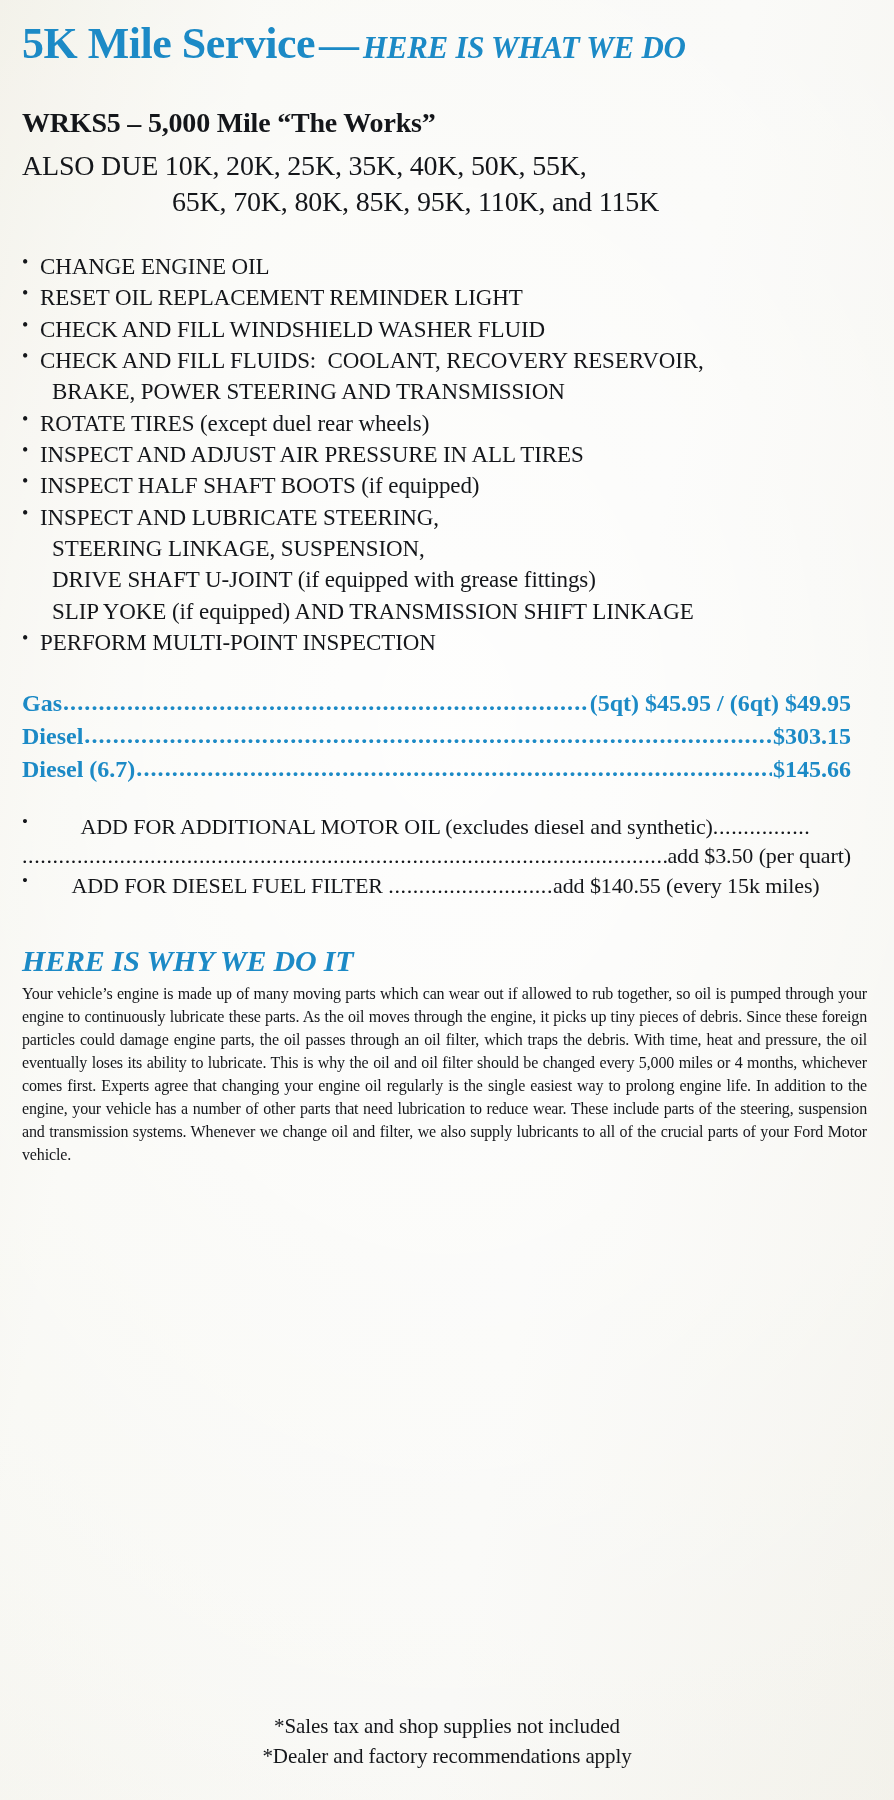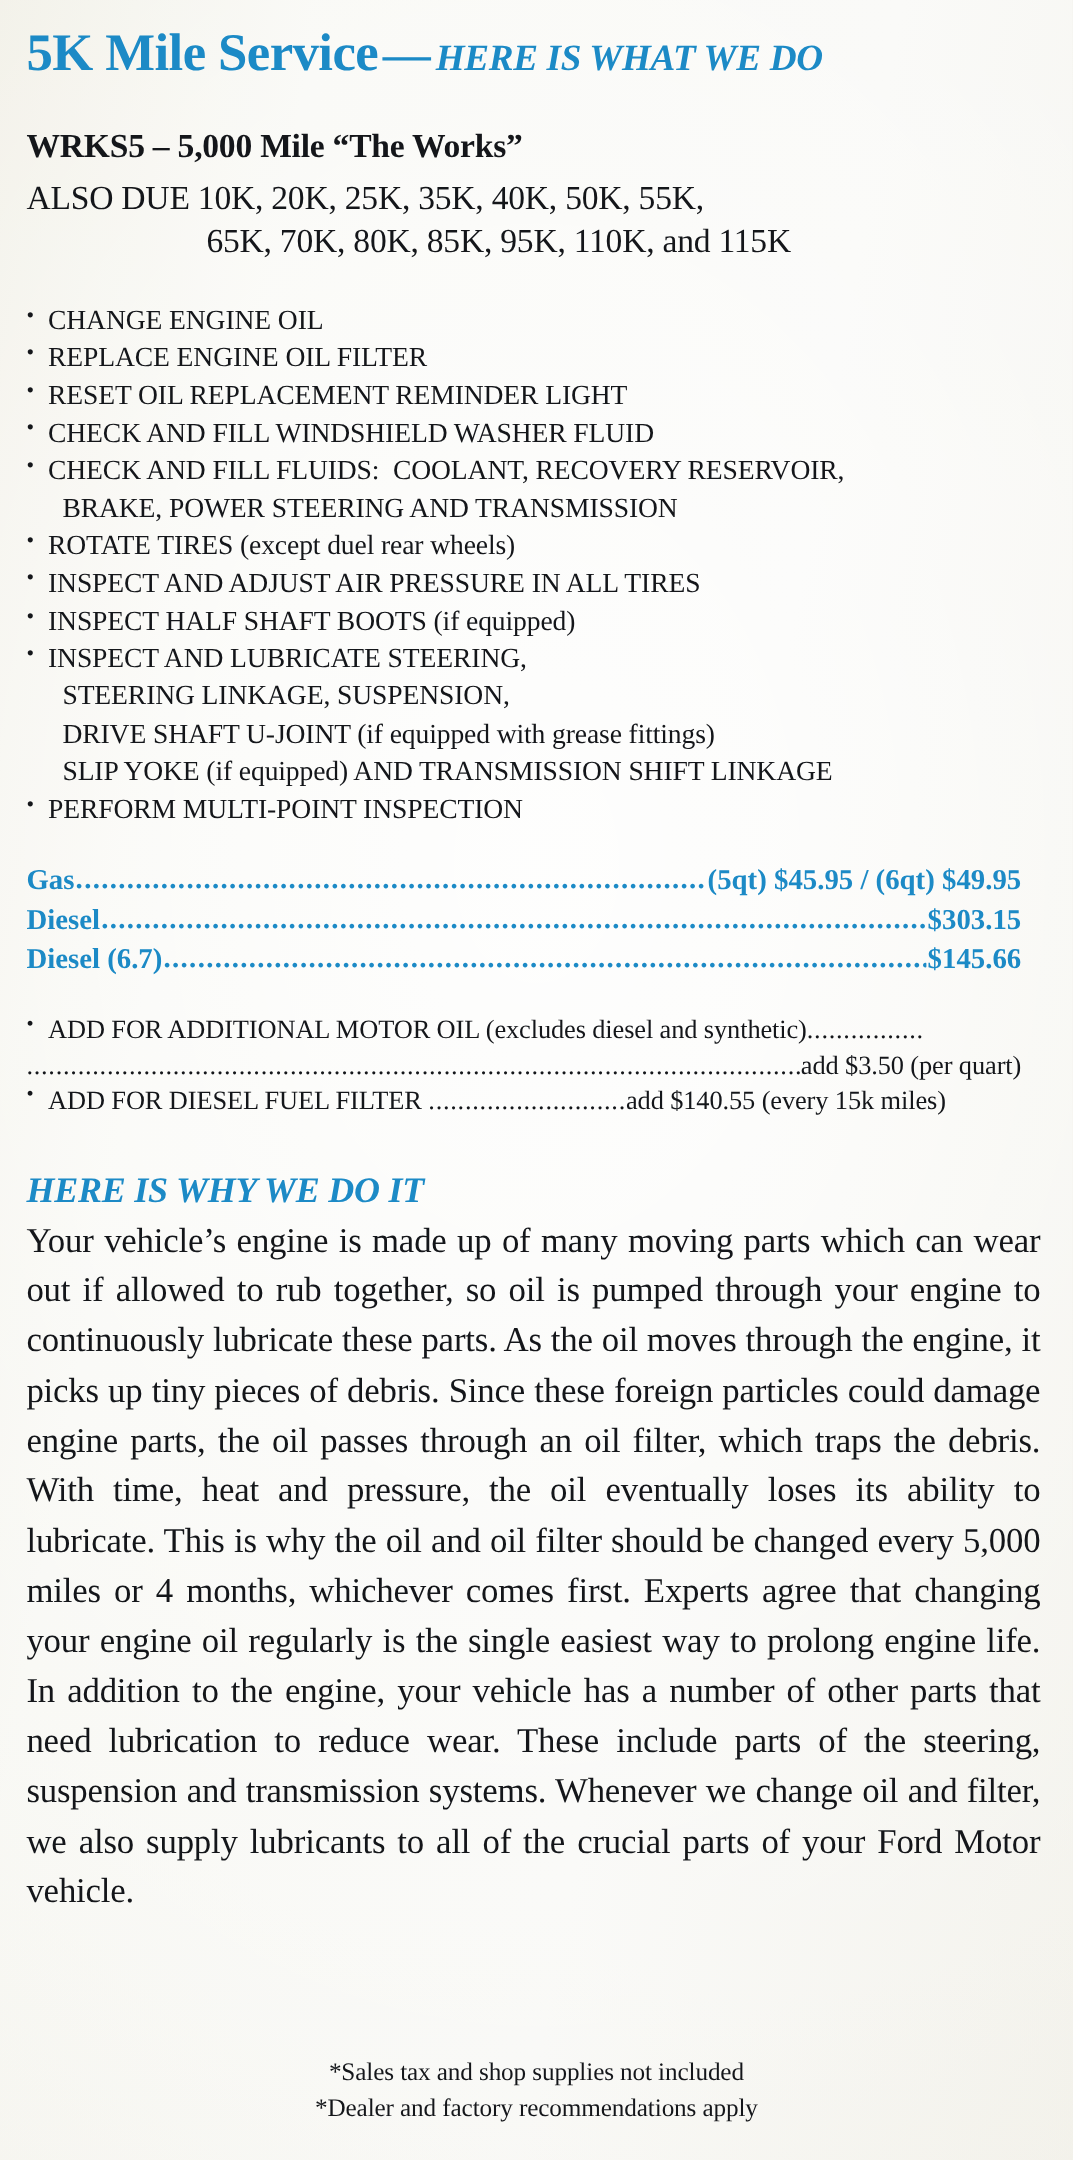--- a/index.html
+++ b/index.html
@@ -130,20 +130,21 @@
     letter-spacing: 1.1px;
   }
   .price-value { flex: 0 0 auto; }
 
   
   .addons {
     margin-top: 26px;
     font-size: 22px;
     line-height: 1.34;
     letter-spacing: -0.1px;
+    text-align: center;
   }
   .addon-line {
     position: relative;
     padding-left: 18px;
     white-space: nowrap;
   }
   .addon-line::before {
     content: "\2022";
     position: absolute;
     left: 0;
@@ -171,21 +172,21 @@
   .why-head {
     margin-top: 44px;
     color: #1c8ac6;
     font-size: 30px;
     font-weight: bold;
     font-style: italic;
     letter-spacing: -0.2px;
   }
   .why-body {
     margin-top: 4px;
-    font-size: 29px;
+    font-size: 16px;
     line-height: 1.44;
     letter-spacing: -0.15px;
     text-align: justify;
     text-justify: inter-word;
     width: 845px;
   }
 
   
   .footer {
     position: absolute;
@@ -208,21 +209,20 @@
   <div class="title-row">
     <span class="title-main">5K Mile Service</span><span class="title-dash">—</span><span class="title-sub">HERE IS WHAT WE DO</span>
   </div>
 
   <div class="code-line">WRKS5 – 5,000 Mile  “The Works”</div>
   <div class="also-due">ALSO DUE  10K, 20K, 25K, 35K, 40K, 50K, 55K,</div>
   <div class="also-due-2">65K, 70K, 80K, 85K, 95K, 110K, and 115K</div>
 
   <ul class="service-list">
     <li>CHANGE ENGINE OIL</li>
-    <li>REPLACE ENGINE OIL FILTER</li>
     <li>RESET OIL REPLACEMENT REMINDER LIGHT</li>
     <li>CHECK AND FILL WINDSHIELD WASHER FLUID</li>
     <li>CHECK AND FILL FLUIDS:  COOLANT, RECOVERY RESERVOIR,</li>
     <li class="cont">BRAKE, POWER STEERING AND TRANSMISSION</li>
     <li>ROTATE TIRES (except duel rear wheels)</li>
     <li>INSPECT AND ADJUST AIR PRESSURE IN ALL TIRES</li>
     <li>INSPECT HALF SHAFT BOOTS (if equipped)</li>
     <li>INSPECT AND LUBRICATE STEERING,</li>
     <li class="cont">STEERING LINKAGE, SUSPENSION,</li>
     <li class="cont">DRIVE SHAFT U-JOINT (if equipped with grease fittings)</li>

